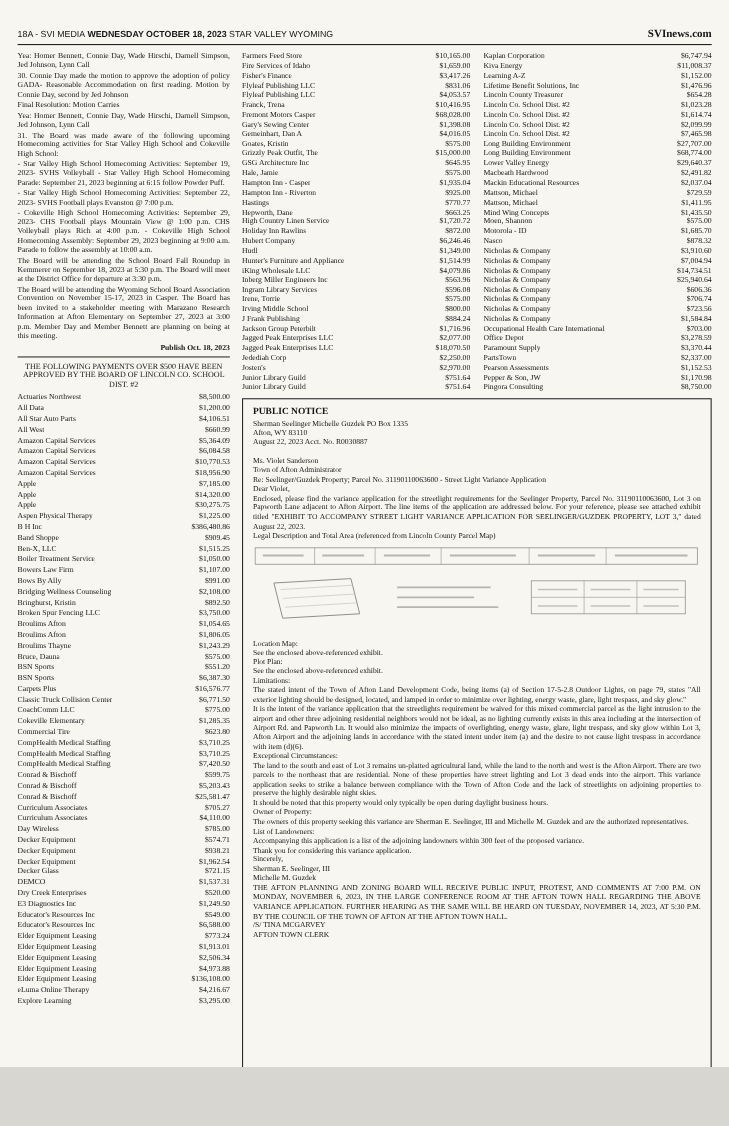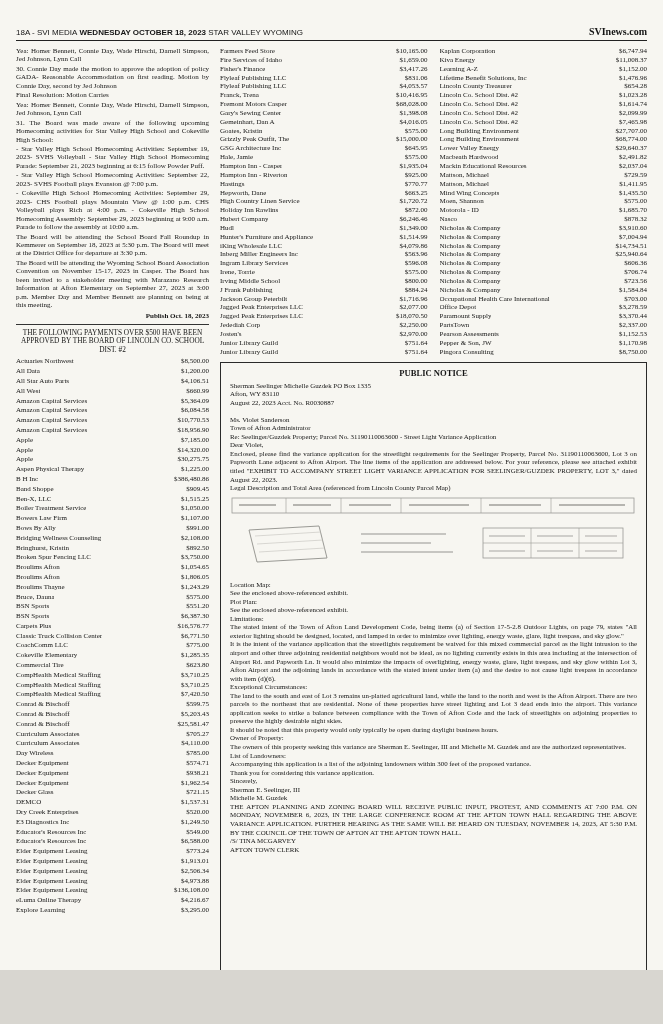--- a/index.html
+++ b/index.html
@@ -34,21 +34,21 @@
   .pay-col { flex:1; min-width:0; }
   .pay-col .pay-row { line-height:8.85px; }
   .pay-name { overflow:hidden; text-overflow:ellipsis; }
   .pay-amt { flex:none; padding-left:4px; }
 
   
   .notice {
     border:1px solid #2a2a2a; margin-top:5px; padding:5px 9px 4px 9px;
     min-height:648px; display:flex; flex-direction:column;
   }
-  .notice-title { font-size:8.6px; font-weight:bold; text-align:center; margin-bottom:4px; }
+  .notice-title { font-size:8.6px; font-weight:bold; text-align:left; margin-bottom:4px; }
   .notice p { font-size:6.9px; line-height:8.55px; text-align:justify; }
   .notice p:empty { min-height:8.55px; }
   .figure-box { margin:3px 0 3px 0; }
   .notice-publish { font-size:7.2px; font-weight:normal; text-align:center; margin-top:auto; padding-top:3px; }
 </style>
 </head>
 <body>
 
 <div class="page">
 

